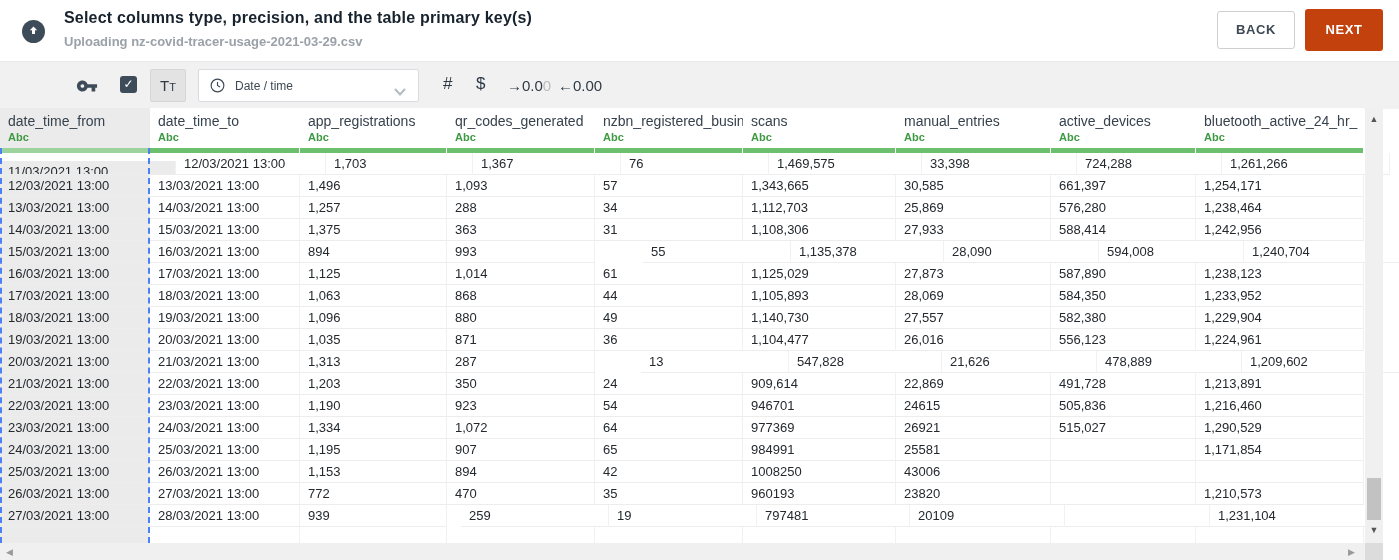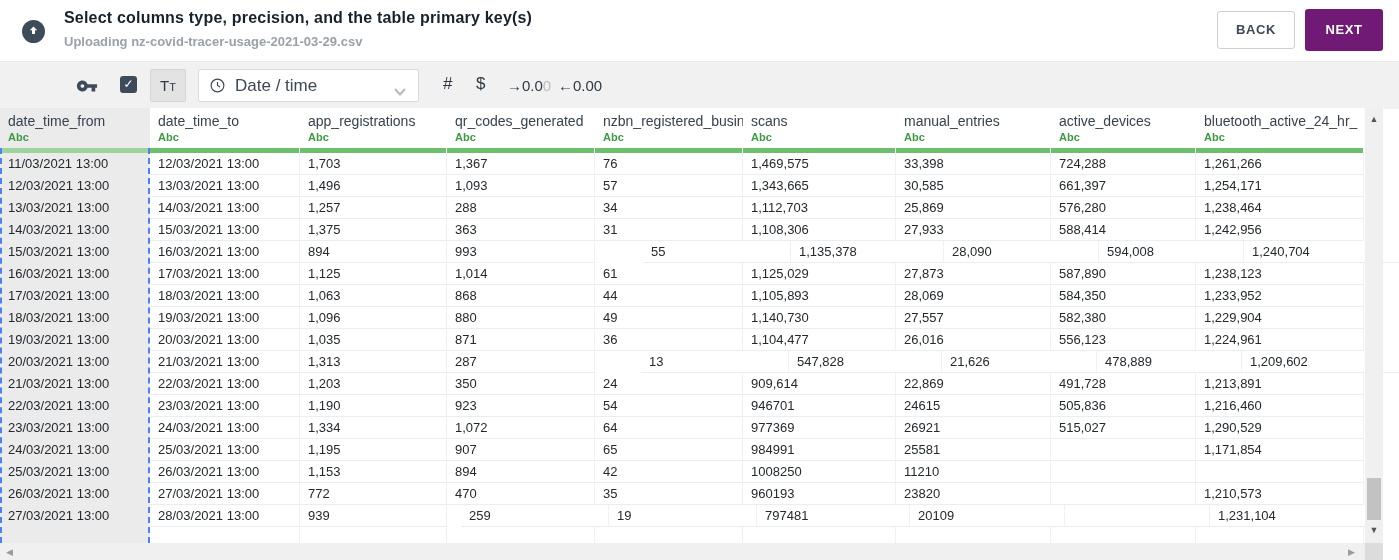--- a/index.html
+++ b/index.html
@@ -12,37 +12,37 @@
   .topbar{position:absolute;left:0;top:0;width:1399px;height:61px;background:#fff;}
   .upload-badge{position:absolute;left:22px;top:20px;width:23px;height:23px;border-radius:50%;
     background:#3e4c59;display:flex;align-items:center;justify-content:center;}
   .upload-badge svg{width:15px;height:15px;fill:#fff;}
   .page-title{position:absolute;left:64px;top:9px;font-size:16px;color:#17222d;font-weight:600;letter-spacing:.2px;}
   .page-subtitle{position:absolute;left:64px;top:34px;font-size:13px;color:#9aa1a8;font-weight:600;}
   .btn{position:absolute;box-sizing:border-box;text-align:center;font-weight:700;font-size:13px;
     letter-spacing:.6px;border-radius:3px;cursor:pointer;}
   .btn-back{left:1217px;top:11px;width:78px;height:38px;line-height:36px;background:#fff;
     border:1px solid #cfcfcf;color:#3d4954;}
-  .btn-next{left:1305px;top:9px;width:78px;height:42px;line-height:42px;background:#701a75;
+  .btn-next{left:1305px;top:9px;width:78px;height:42px;line-height:42px;background:#c2410c;
     border:none;color:#fff;}
   
   .toolbar{position:absolute;left:0;top:61px;width:1399px;height:47px;background:#f1f1f2;border-top:1px solid #e9e9e9;}
   .toolbar *{box-sizing:border-box;}
   .key-icon{position:absolute;left:76px;top:13px;width:22px;height:22px;}
   .key-icon svg{width:22px;height:22px;fill:#3e4c59;}
   .checkbox{position:absolute;left:120px;top:14px;width:17px;height:17px;background:#3e4c59;
     border-radius:3px;color:#fff;font-size:12px;line-height:17px;text-align:center;cursor:pointer;}
   .tt-btn{position:absolute;left:150px;top:7px;width:36px;height:33px;background:#e3e3e4;
     border:1px solid #d6d6d7;border-radius:2px;text-align:center;line-height:31px;
     font-size:15px;color:#2f3a45;font-variant:small-caps;cursor:pointer;}
   .dropdown{position:absolute;left:198px;top:7px;width:221px;height:33px;background:#fff;
     border:1px solid #d8dce0;border-radius:2px;display:flex;align-items:center;cursor:pointer;}
   .clock-icon{margin-left:10px;width:17px;height:17px;flex:none;}
   .clock-icon svg{width:17px;height:17px;stroke:#3c4854;fill:none;stroke-width:1.6;}
-  .dd-label{margin-left:9px;font-size:17px;color:#3c4854;flex:1;white-space:nowrap;overflow:hidden;}
+  .dd-label{margin-left:9px;font-size:12px;color:#3c4854;flex:1;white-space:nowrap;overflow:hidden;}
   .chevron-icon{margin-right:12px;width:12px;height:8px;flex:none;}
   .chevron-icon svg{width:12px;height:8px;stroke:#b4bac0;fill:none;stroke-width:2;}
   .tb-glyph{position:absolute;top:12px;font-size:17px;color:#2f3a45;cursor:pointer;}
   .hash-btn{left:443px;}
   .dollar-btn{left:476px;}
   .dec-btn{position:absolute;top:15px;font-size:15px;color:#2f3a45;cursor:pointer;white-space:nowrap;}
   .dec-right{left:507px;}
   .dec-left{left:558px;}
   .dec-faded{color:#bcbcbc;}
   
@@ -161,21 +161,21 @@
         <div class="cbar"></div>
       </div>
       <div class="col-h" style="width: 168px;">
         <div class="cn">bluetooth_active_24_hr_</div>
         <div class="ct">Abc</div>
         <div class="cbar"></div>
       </div>
     </div>
   <div>
       <div class="trow">
-        <div class="tcell sel" style="width: 150px;">11/03/2021 13:00</div>
+        <div class="tcell sel" style="width: 176px; margin-top: 8px;">11/03/2021 13:00</div>
         <div class="tcell" style="width: 150px;">12/03/2021 13:00</div>
         <div class="tcell" style="width: 147px;">1,703</div>
         <div class="tcell" style="width: 148px;">1,367</div>
         <div class="tcell" style="width: 148px;">76</div>
         <div class="tcell" style="width: 153px;">1,469,575</div>
         <div class="tcell" style="width: 155px;">33,398</div>
         <div class="tcell" style="width: 145px;">724,288</div>
         <div class="tcell" style="width: 168px;">1,261,266</div>
       </div>
       <div class="trow">
@@ -321,21 +321,21 @@
         <div class="tcell" style="width: 145px;"></div>
         <div class="tcell" style="width: 168px;">1,171,854</div>
       </div>
       <div class="trow">
         <div class="tcell sel" style="width: 150px;">25/03/2021 13:00</div>
         <div class="tcell" style="width: 150px;">26/03/2021 13:00</div>
         <div class="tcell" style="width: 147px;">1,153</div>
         <div class="tcell" style="width: 148px;">894</div>
         <div class="tcell" style="width: 148px;">42</div>
         <div class="tcell" style="width: 153px;">1008250</div>
-        <div class="tcell" style="width: 155px;">11210</div>
+        <div class="tcell" style="width: 155px;">43006</div>
         <div class="tcell" style="width: 145px;"></div>
         <div class="tcell" style="width: 168px;"></div>
       </div>
       <div class="trow">
         <div class="tcell sel" style="width: 150px;">26/03/2021 13:00</div>
         <div class="tcell" style="width: 150px;">27/03/2021 13:00</div>
         <div class="tcell" style="width: 147px;">772</div>
         <div class="tcell" style="width: 148px;">470</div>
         <div class="tcell" style="width: 148px;">35</div>
         <div class="tcell" style="width: 153px;">960193</div>

